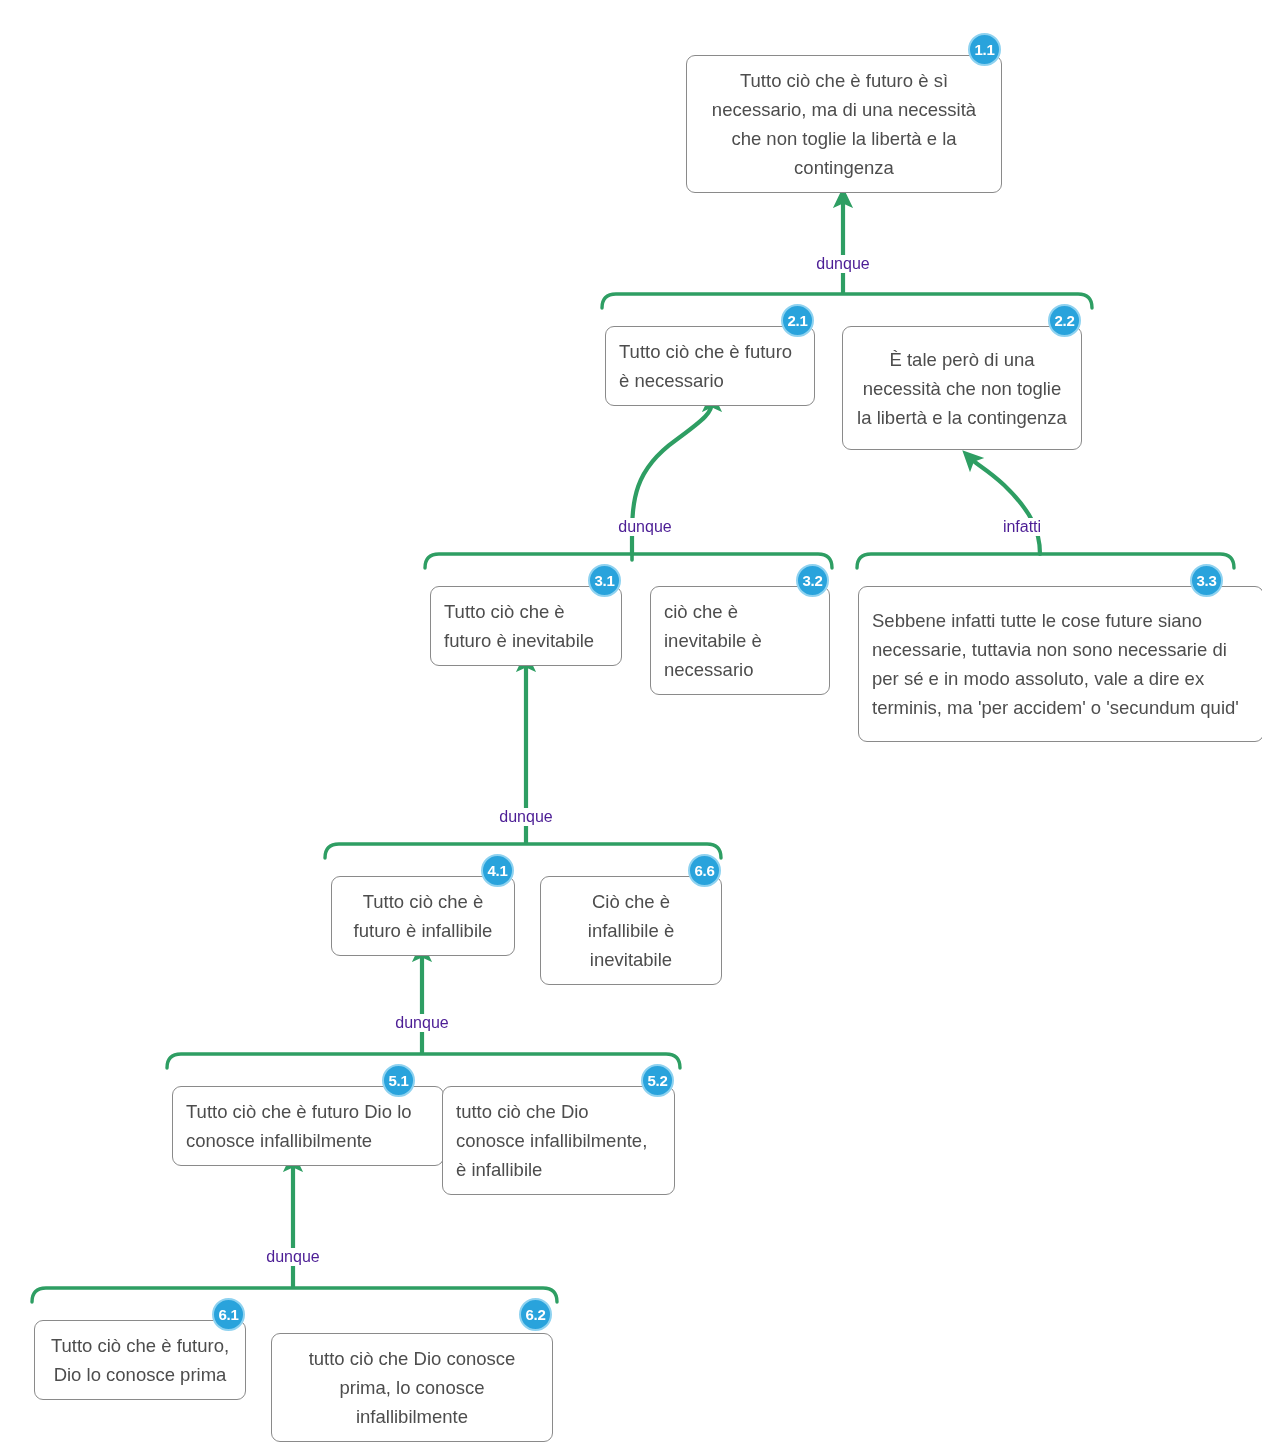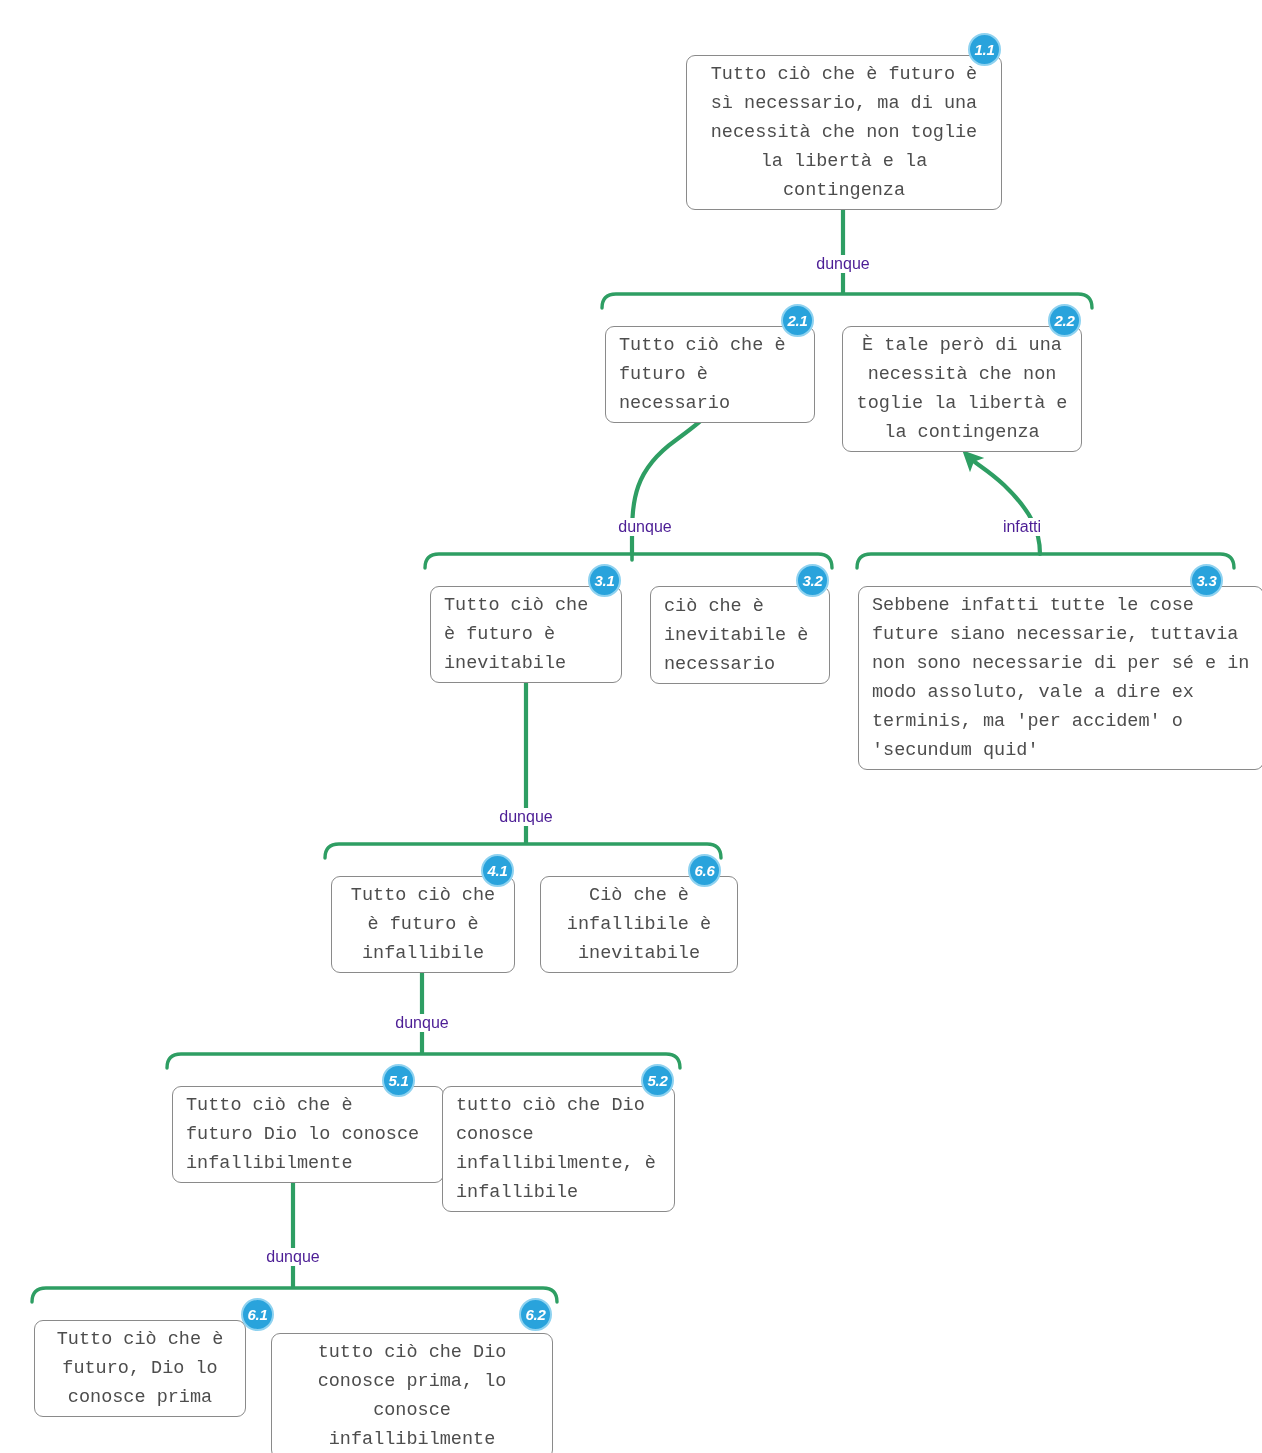--- a/index.html
+++ b/index.html
@@ -27,45 +27,43 @@
   }
   .node {
     position: absolute;
     box-sizing: border-box;
     background: #ffffff;
     border: 1.4px solid #8a8a8a;
     border-radius: 9px;
     color: #4d4d4d;
     font-size: 18.5px;
     line-height: 29px;
-    padding: 4px 13px;
+    padding: 10px 13px;
     display: flex;
     flex-direction: column;
     justify-content: center;
-    font-family: Liberation Mono, monospace;
   }
   .node.center { text-align: center; }
   .node.left   { text-align: left; }
   .badge {
     position: absolute;
     width: 33px;
     height: 33px;
     border-radius: 50%;
     background: #29a3dc;
     border: 2.5px solid #8ed2f0;
     color: #ffffff;
     font-size: 15px;
     font-weight: bold;
     display: flex;
     align-items: center;
     justify-content: center;
     box-sizing: border-box;
     z-index: 5;
     letter-spacing: -0.3px;
-    font-style: italic;
   }
   .edge-label {
     position: absolute;
     color: #4c1d95;
     font-size: 16px;
     white-space: nowrap;
     transform: translate(-50%, 0);
     z-index: 4;
     background: #ffffff;
     padding: 0 2px;
@@ -128,36 +126,36 @@
     </div>
     <div class="badge" style="left: 796px; top: 564px;">3.2</div>
     <div class="node left" style="left: 858px; top: 586px; width: 406px; min-height: 156px;">
       <div>Sebbene infatti tutte le cose future siano necessarie, tuttavia non sono necessarie di per sé e in modo assoluto, vale a dire ex terminis, ma 'per accidem' o 'secundum quid'</div>
     </div>
     <div class="badge" style="left: 1190px; top: 564px;">3.3</div>
     <div class="node center" style="left: 331px; top: 876px; width: 184px; min-height: 68px; align-items: flex-end;">
       <div>Tutto ciò che è futuro è infallibile</div>
     </div>
     <div class="badge" style="left: 481px; top: 854px;">4.1</div>
-    <div class="node center" style="left: 540px; top: 876px; width: 198px; min-height: 68px;">
+    <div class="node center" style="left: 540px; top: 876px; width: 182px; min-height: 68px;">
       <div>Ciò che è infallibile è inevitabile</div>
     </div>
     <div class="badge" style="left: 688px; top: 854px;">6.6</div>
     <div class="node left" style="left: 172px; top: 1086px; width: 272px; min-height: 68px;">
       <div>Tutto ciò che è futuro Dio lo conosce infallibilmente</div>
     </div>
     <div class="badge" style="left: 382px; top: 1064px;">5.1</div>
     <div class="node left" style="left: 442px; top: 1086px; width: 233px; min-height: 98px;">
       <div>tutto ciò che Dio conosce infallibilmente, è infallibile</div>
     </div>
     <div class="badge" style="left: 641px; top: 1064px;">5.2</div>
     <div class="node center" style="left: 34px; top: 1320px; width: 212px; min-height: 68px;">
       <div>Tutto ciò che è futuro, Dio lo conosce prima</div>
     </div>
-    <div class="badge" style="left: 212px; top: 1298px; margin-left: 29px;">6.1</div>
+    <div class="badge" style="left: 212px; top: 1298px;">6.1</div>
     <div class="node center" style="left: 271px; top: 1320px; width: 282px; min-height: 98px; margin-top: 13px;">
       <div>tutto ciò che Dio conosce prima, lo conosce infallibilmente</div>
     </div>
     <div class="badge" style="left: 519px; top: 1298px;">6.2</div>
     <div class="edge-label" style="left: 843px; top: 255px;">dunque</div>
     <div class="edge-label" style="left: 645px; top: 518px;">dunque</div>
     <div class="edge-label" style="left: 1022px; top: 518px;">infatti</div>
     <div class="edge-label" style="left: 526px; top: 808px;">dunque</div>
     <div class="edge-label" style="left: 422px; top: 1014px;">dunque</div>
     <div class="edge-label" style="left: 293px; top: 1248px;">dunque</div>

